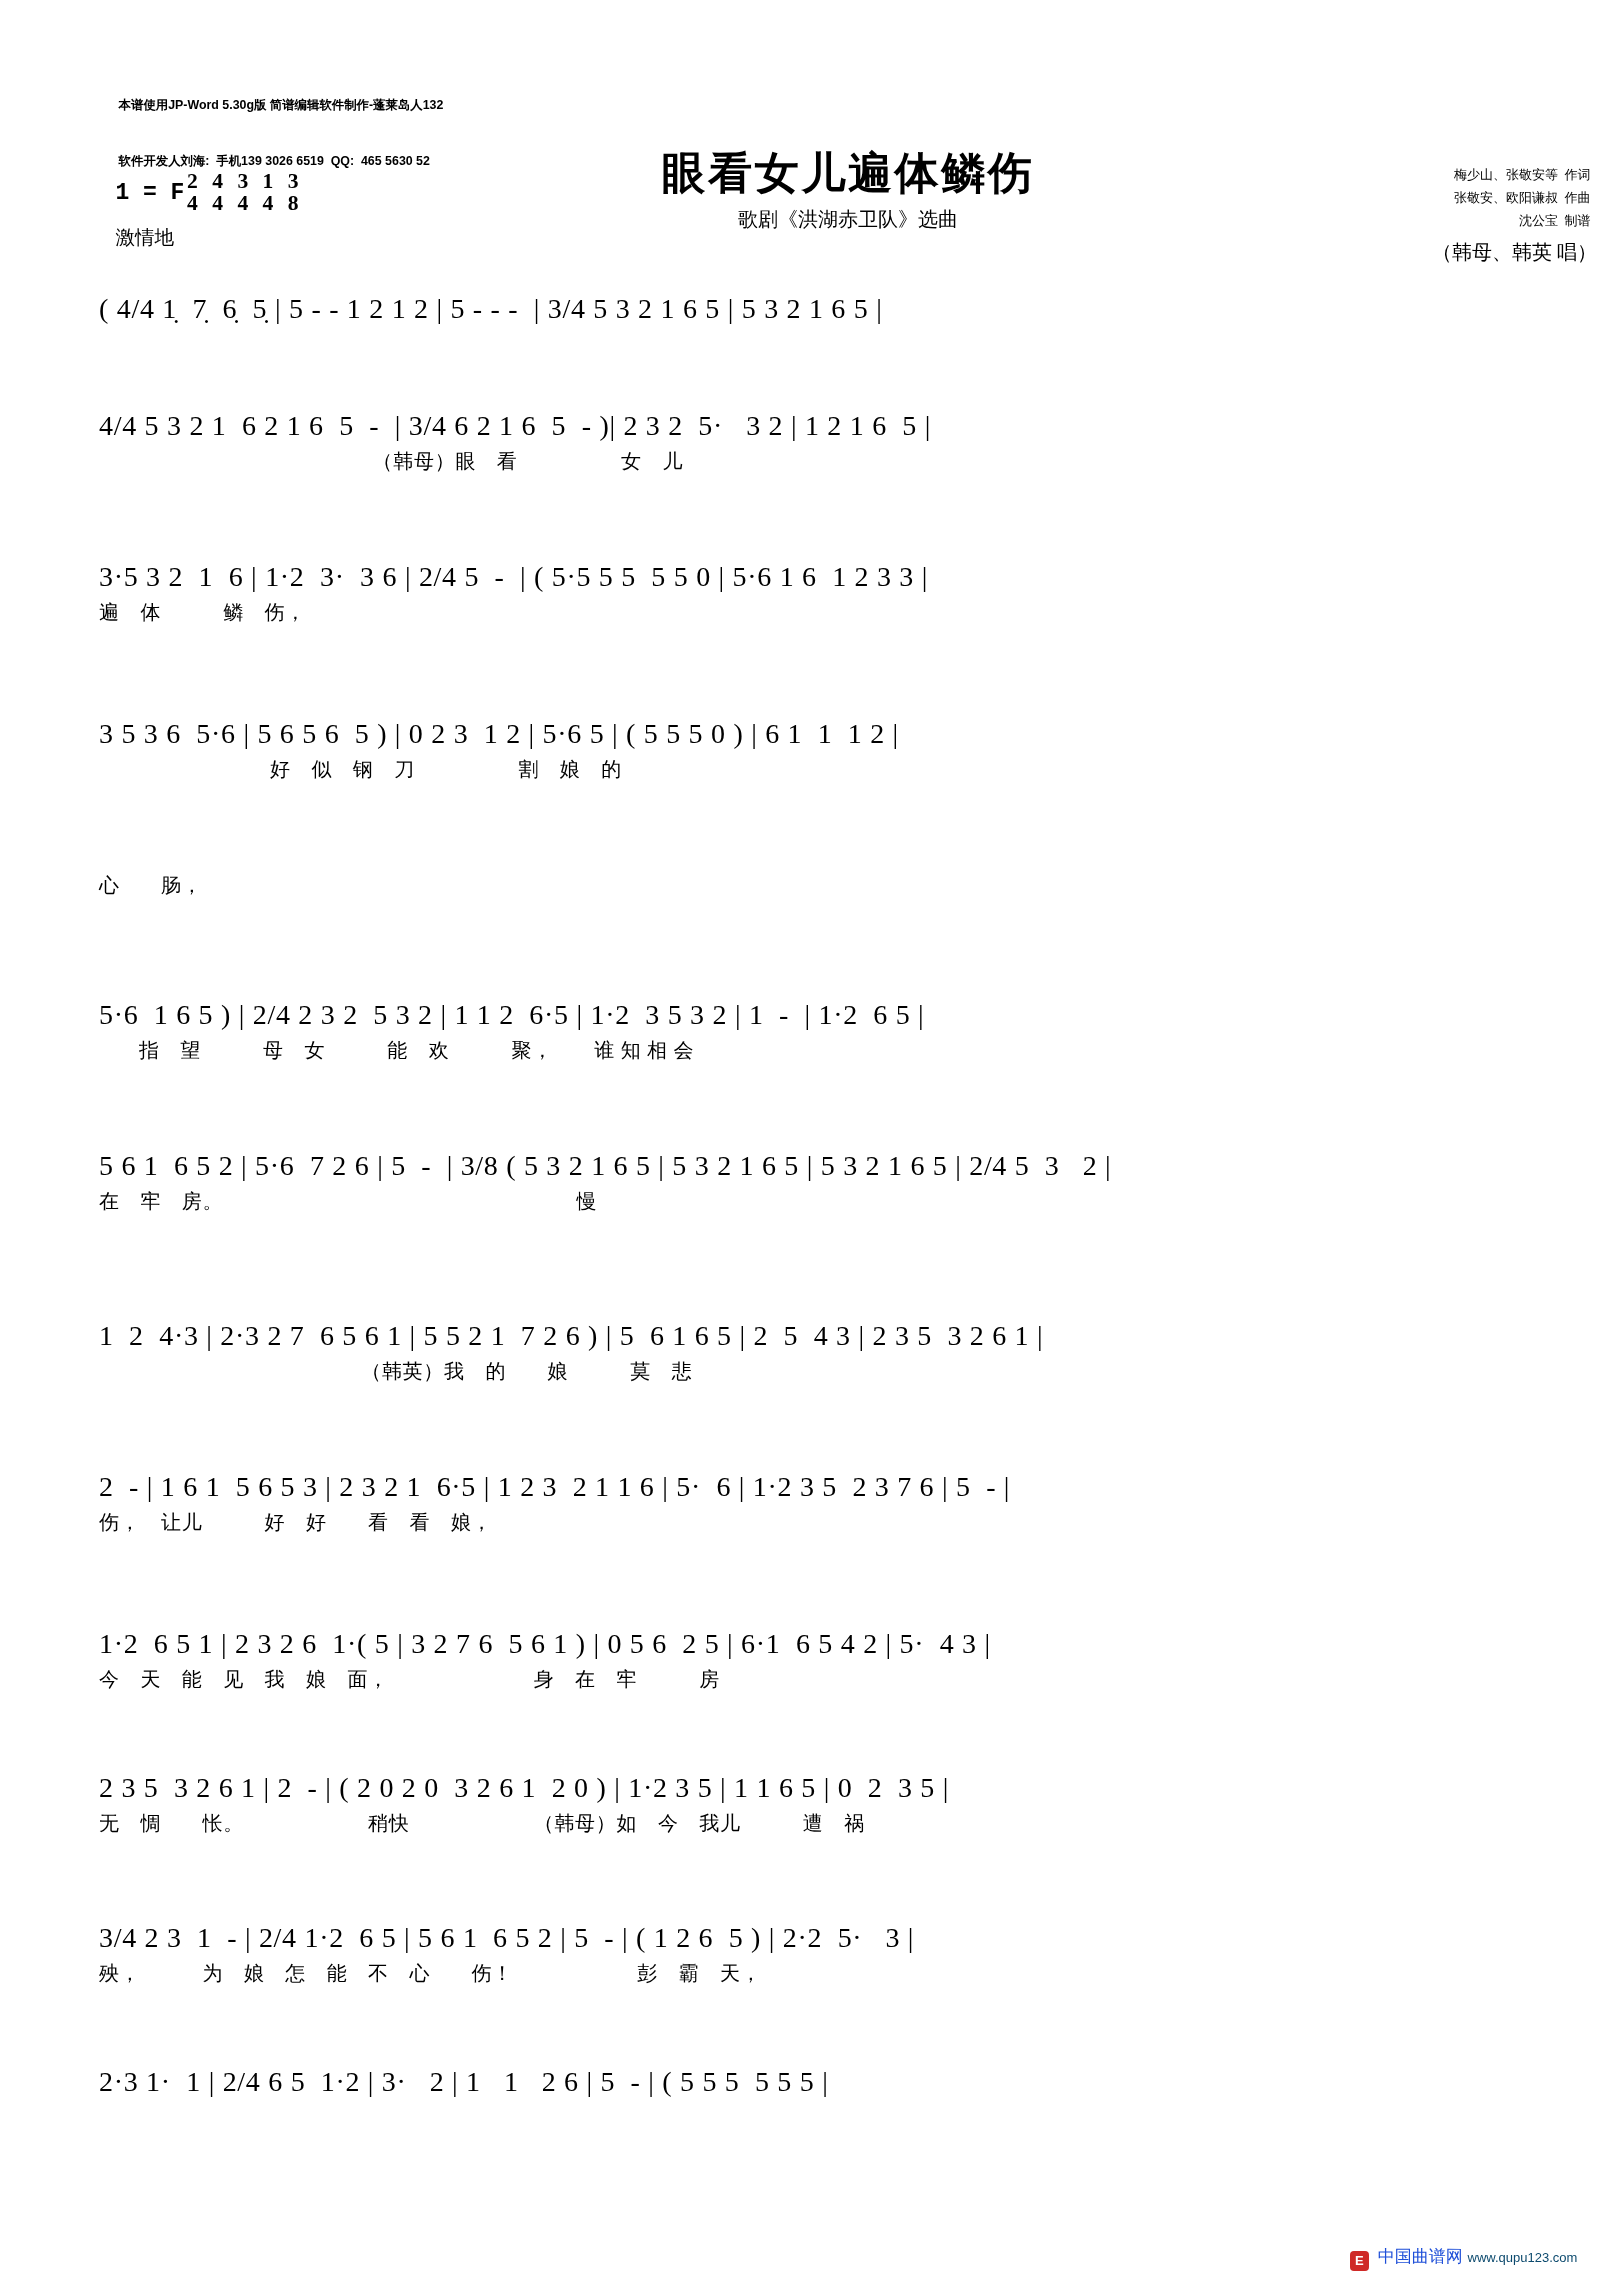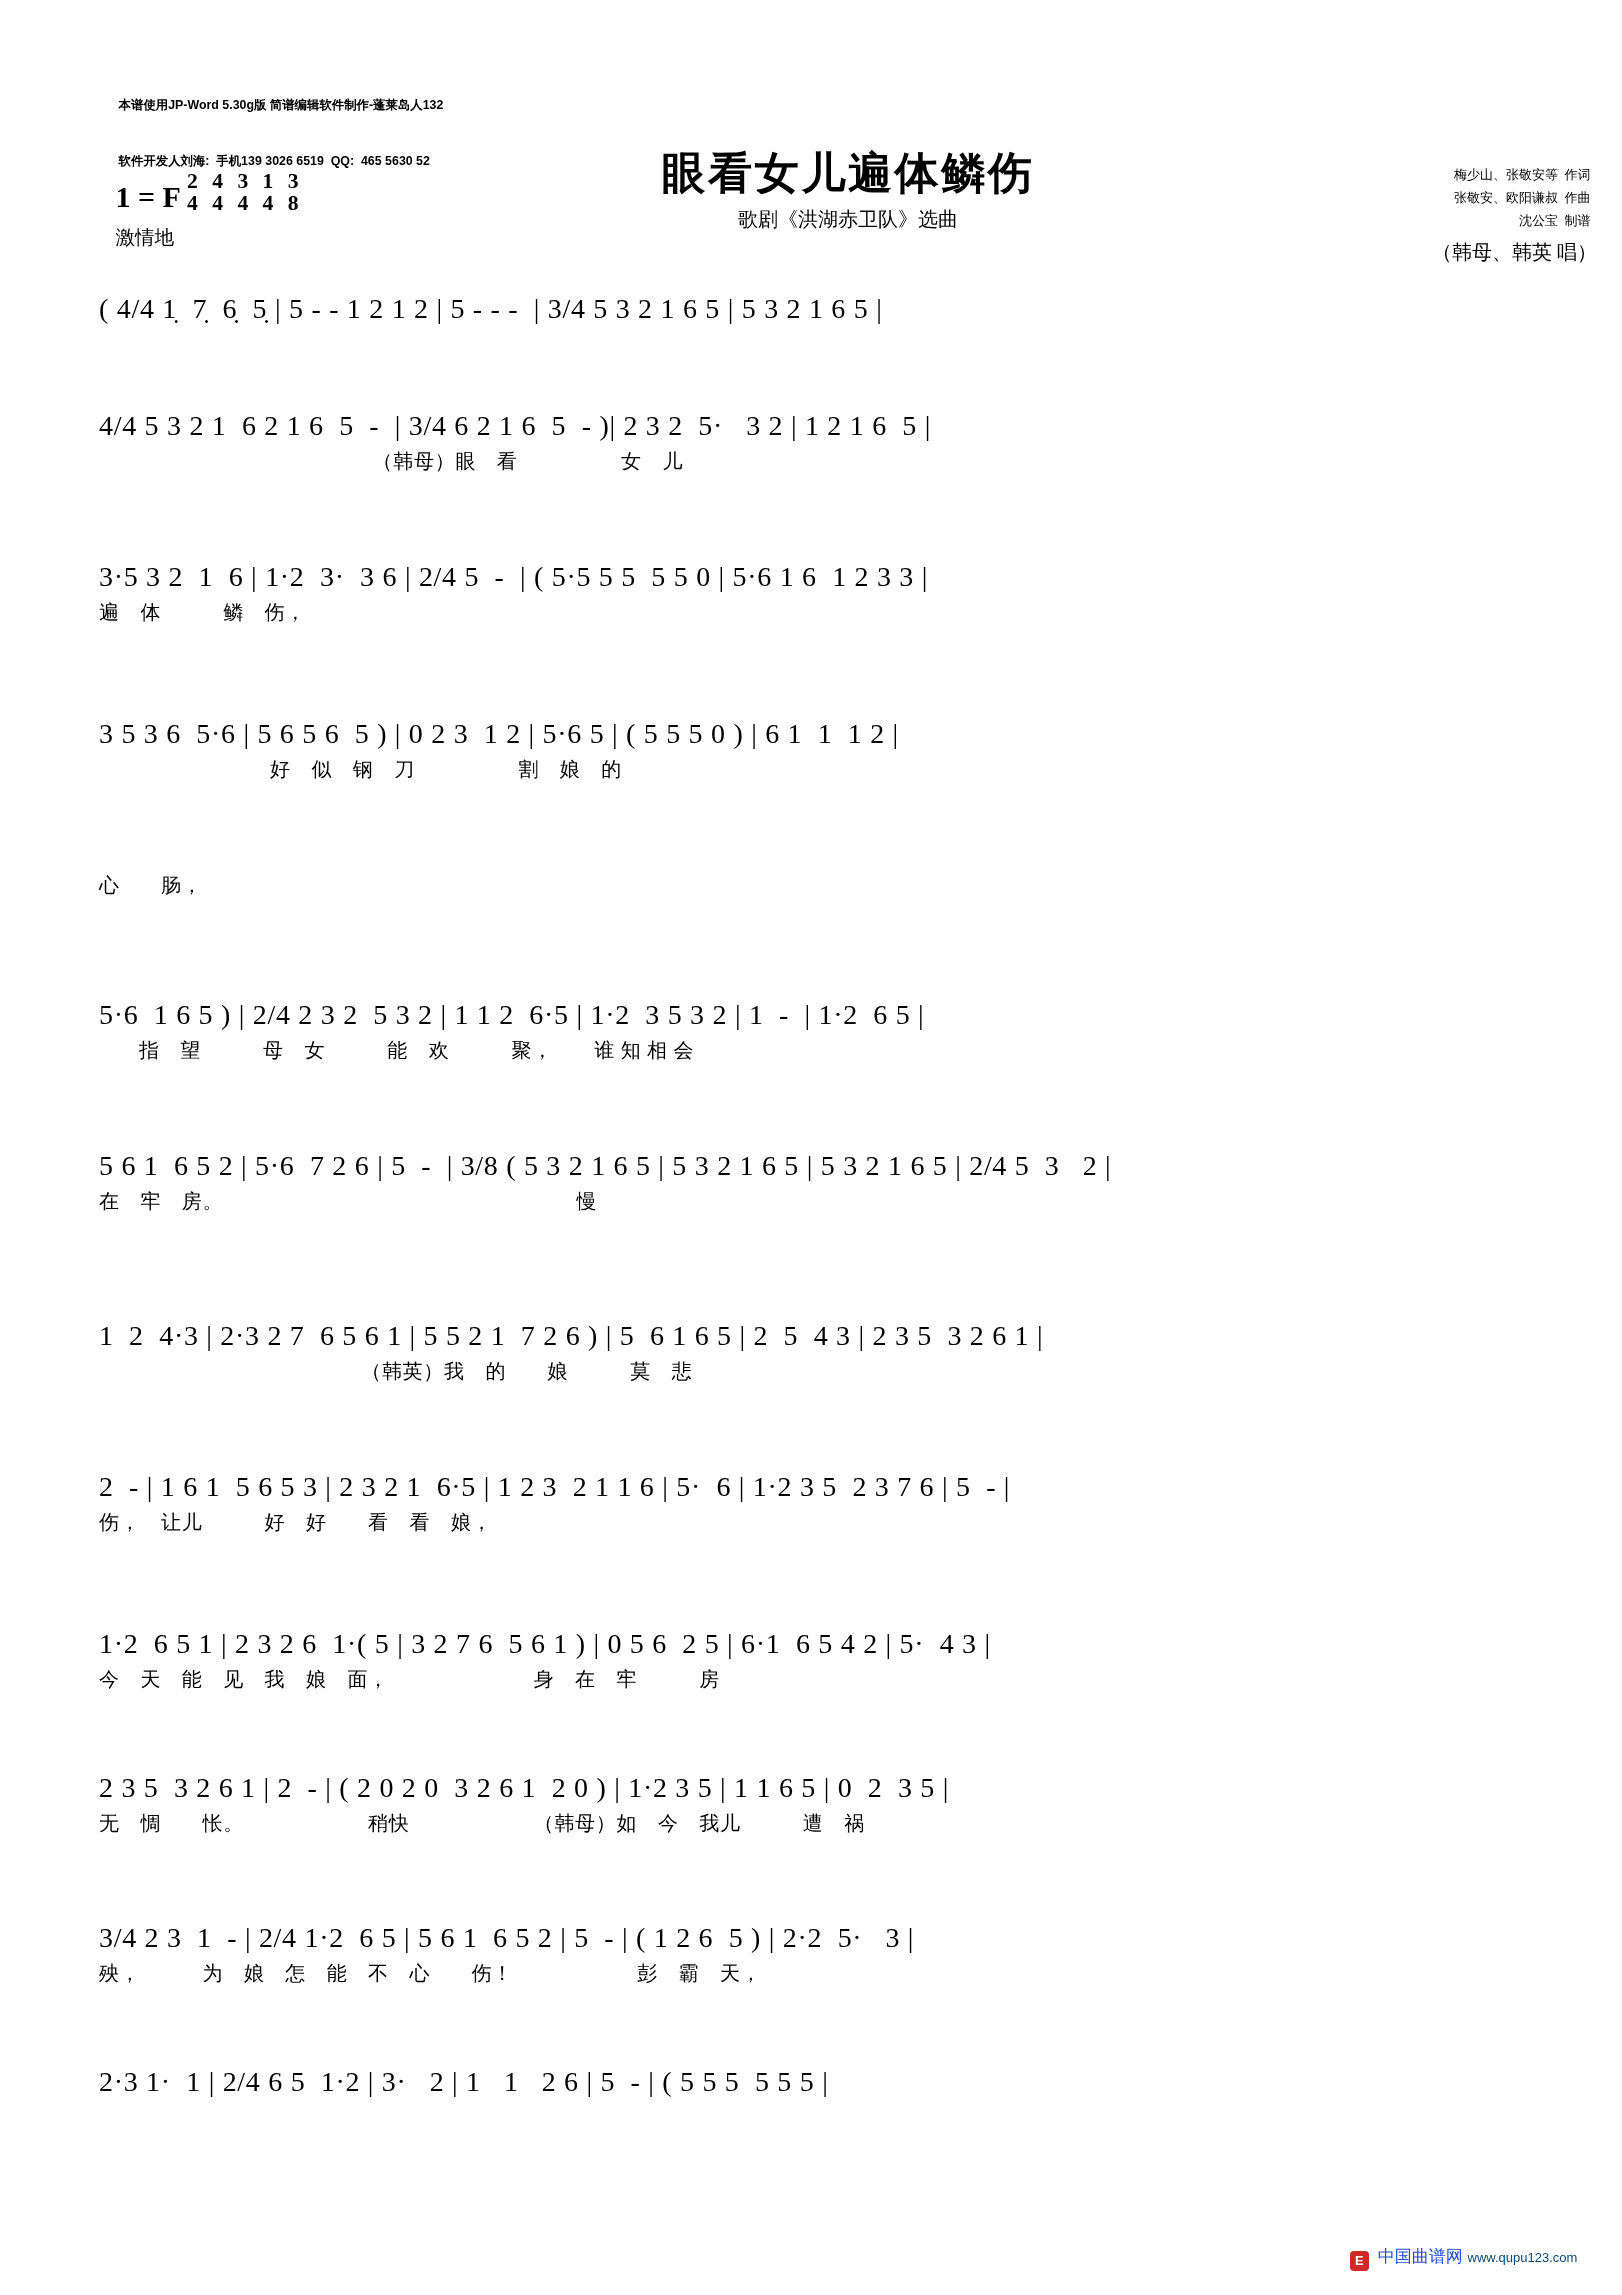--- a/index.html
+++ b/index.html
@@ -71,23 +71,23 @@
     text-align: right;
     font-size: 13px;
     line-height: 1.75;
   }
   .byline div { white-space: pre; }
 
   .keysig {
     position: absolute;
     left: 16.4px;
     top: 134px;
-    font-size: 30px;
-    font-weight: bold;
-    font-family: Liberation Serif, serif;
+    font-size: 23px;
+    font-weight: bold;
+    font-family: Liberation Mono, monospace;
   }
   .meters {
     position: absolute;
     left: 88px;
     top: 124px;
     display: flex;
     gap: 14.4px;
     align-items: center;
   }
   .frac {

